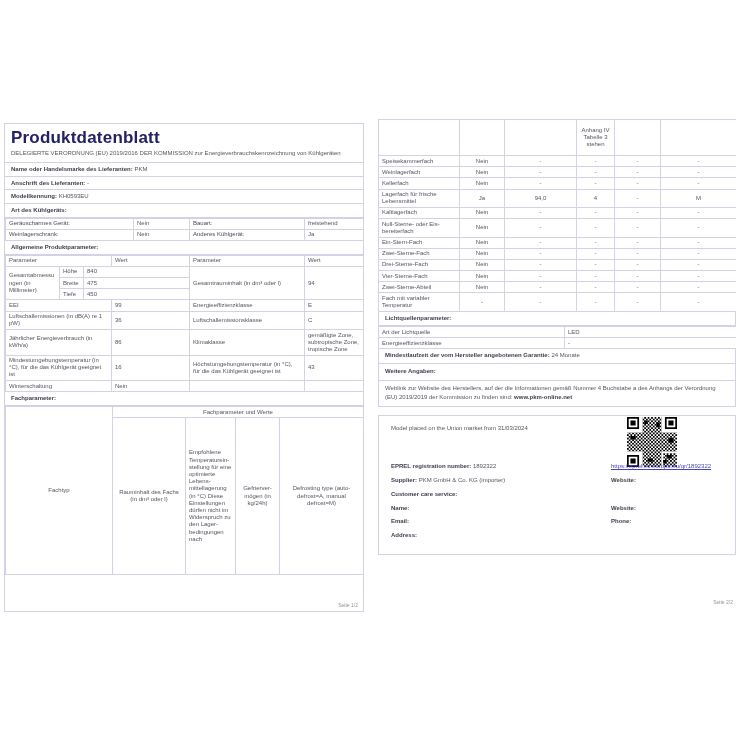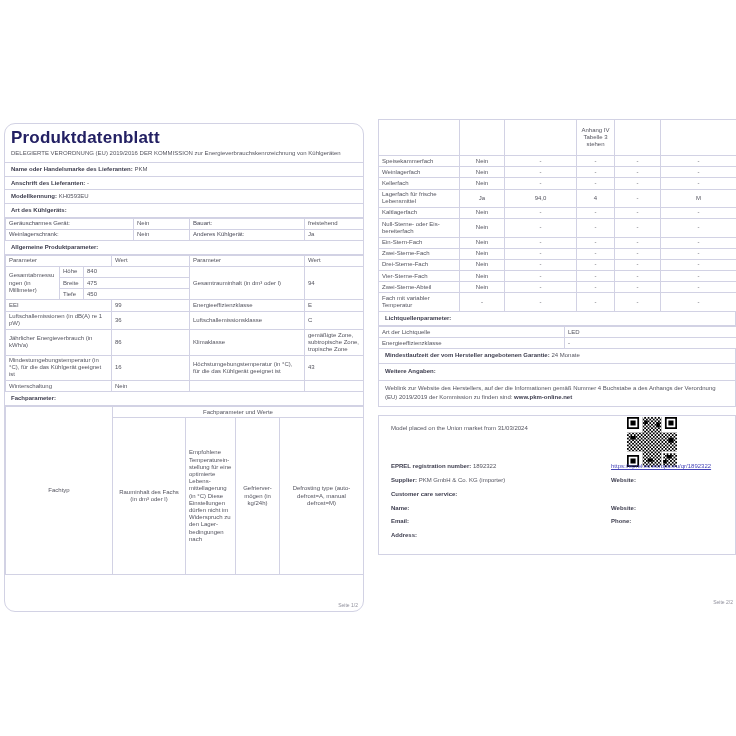--- a/index.html
+++ b/index.html
@@ -1,21 +1,21 @@
 <!DOCTYPE html>
 <html><head>
 <meta charset="utf-8">
 <style>
   html,body{margin:0;padding:0;}
   body{
     width:736px;height:736px;background:#ffffff;position:relative;overflow:hidden;
     font-family:"Liberation Sans","DejaVu Sans",sans-serif;color:#54545f;
     -webkit-font-smoothing:antialiased;
   }
-  .pg{position:absolute;font-size:6px;line-height:1.2;border-radius:11px;}
+  .pg{position:absolute;font-size:6px;line-height:1.2;}
   #p1{left:4px;top:123px;width:360px;height:489px;border:1px solid #d2d2e4;box-sizing:border-box;}
   #p2{left:378px;top:119px;width:358px;box-sizing:border-box;}
   h1{font-size:17px;line-height:1.1;margin:5px 6px 2px;color:#232063;font-weight:bold;letter-spacing:.2px;}
   .sub{width:334px;margin:0 6px 5px;color:#55555f;}
   .b{color:#3d3d4e;font-weight:bold;}
   .prow{border-bottom:1px solid #d2d2e4;padding:3px 6px 2.5px;}
   .prow.first{border-top:1px solid #d2d2e4;}
   table{border-collapse:collapse;width:100%;table-layout:fixed;}
   td{border:1px solid #d2d2e4;padding:1.5px 3px;vertical-align:middle;word-wrap:break-word;overflow:hidden;}
   .hdr{color:#4a4a58;}

